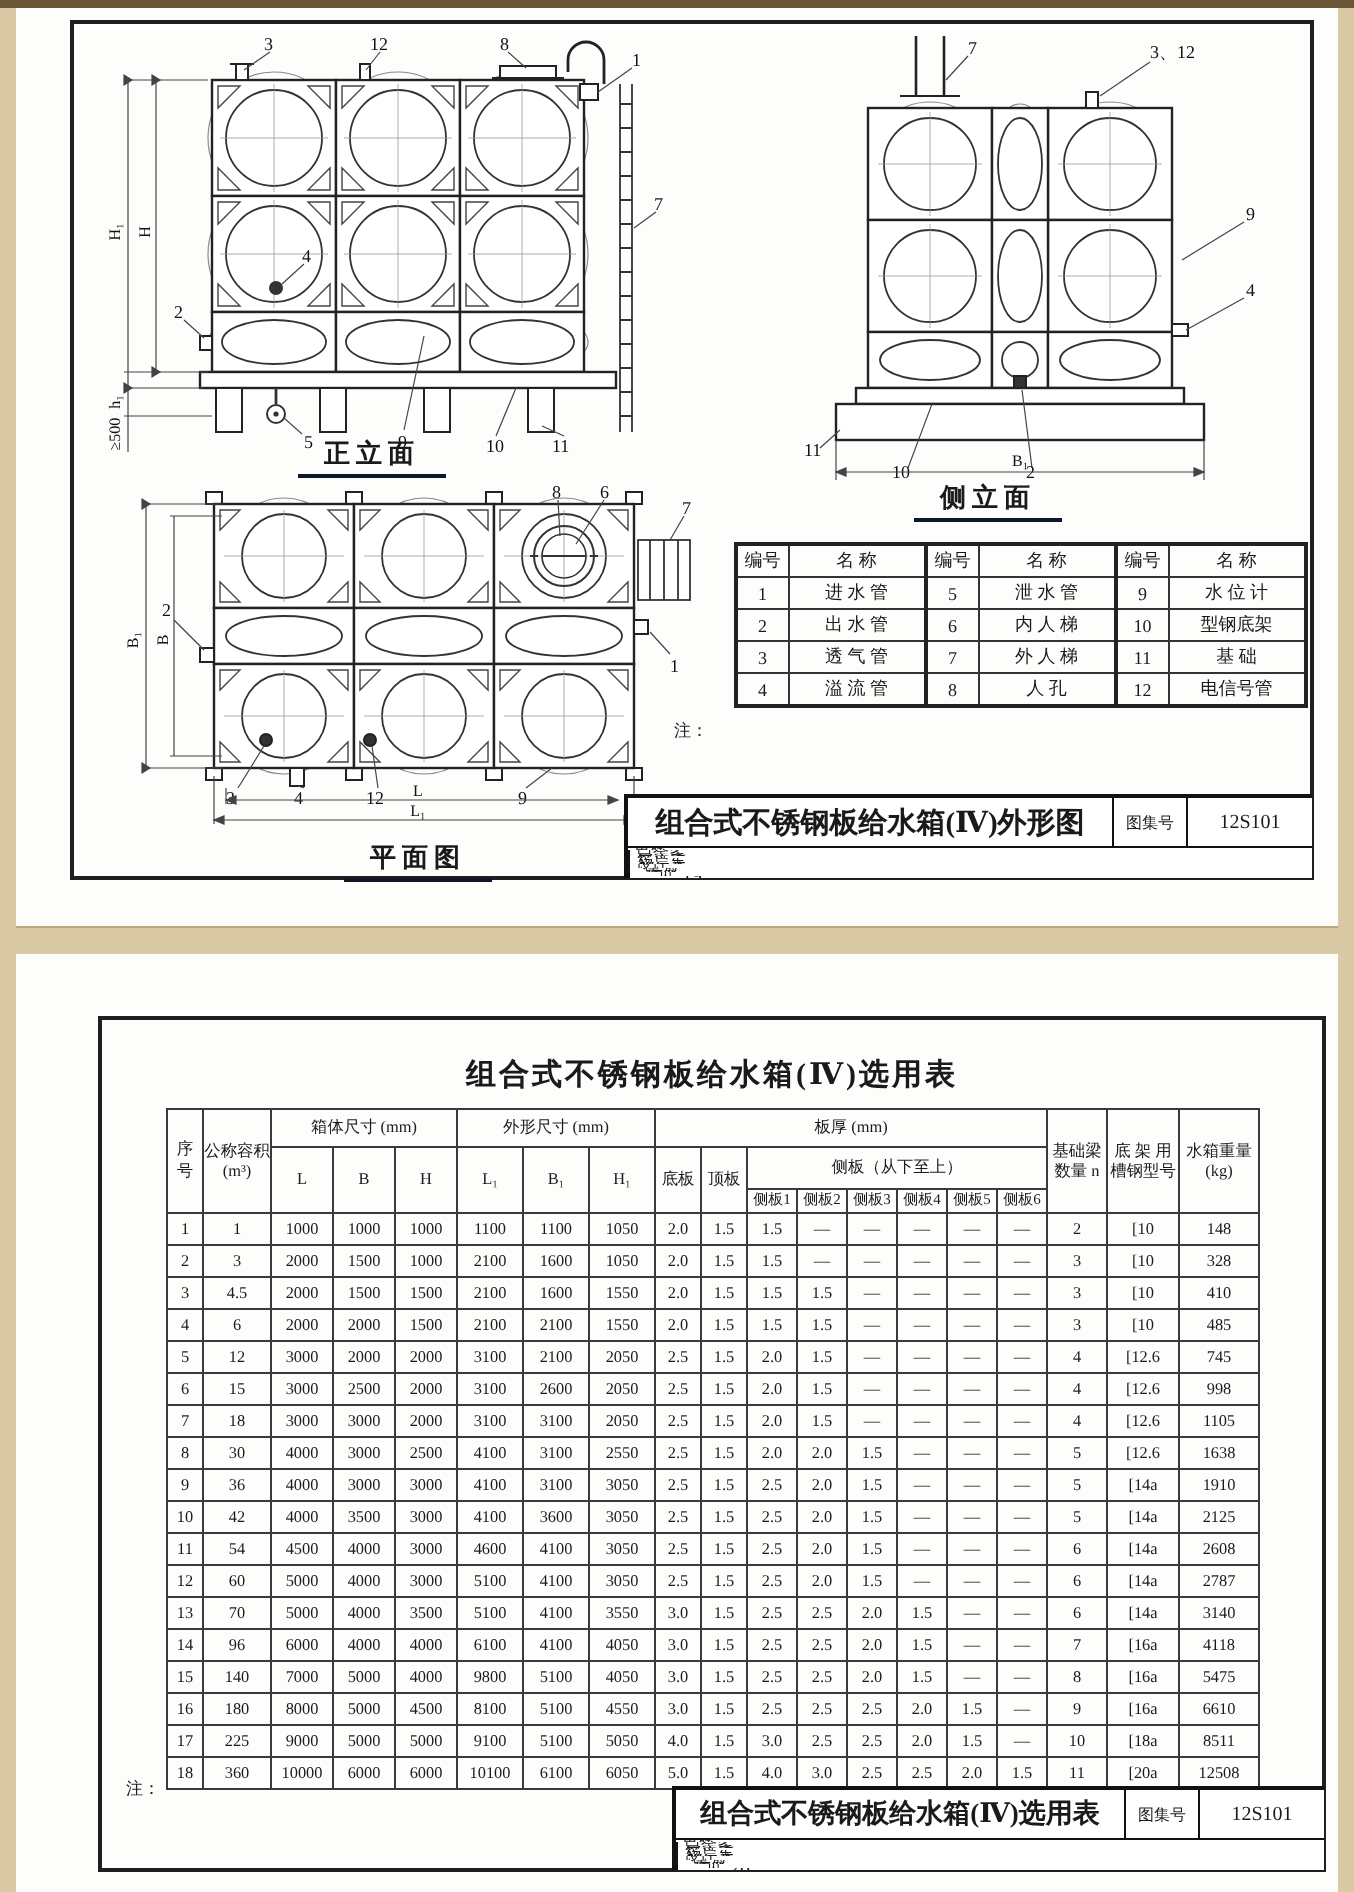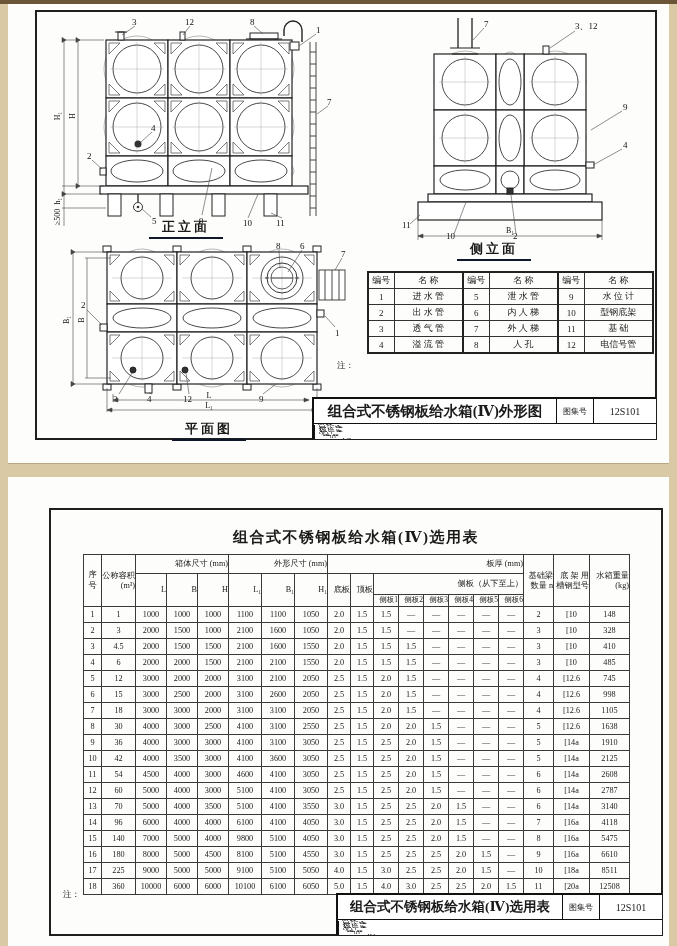--- a/index.html
+++ b/index.html
@@ -67,21 +67,21 @@
 
   
   .p2title{position:absolute;left:0;top:18px;width:100%;text-align:center;
     font-weight:bold;font-size:15px;letter-spacing:1.5px;}
   table.sel{
     position:absolute;left:32px;top:44px;width:546px;
     border-collapse:collapse;table-layout:fixed;
     font-size:8.2px;text-align:center;border:1.5px solid #222;
   }
   table.sel th,table.sel td{border:1px solid #3a3a3a;padding:0;font-weight:normal;height:15px;line-height:1.15;}
-  table.sel thead th{height:auto;text-align:right;}
+  table.sel thead th{height:auto;}
   table.sel .hr1{height:19px;}
   table.sel .hr2{height:21px;}
   table.sel .hr3{height:12px;font-size:7.5px;}
   .seqhead{width:1em;margin:0 auto;line-height:1.3;}
 </style>
 </head>
 <body>
 
 <div class="topstrip"></div>
 

